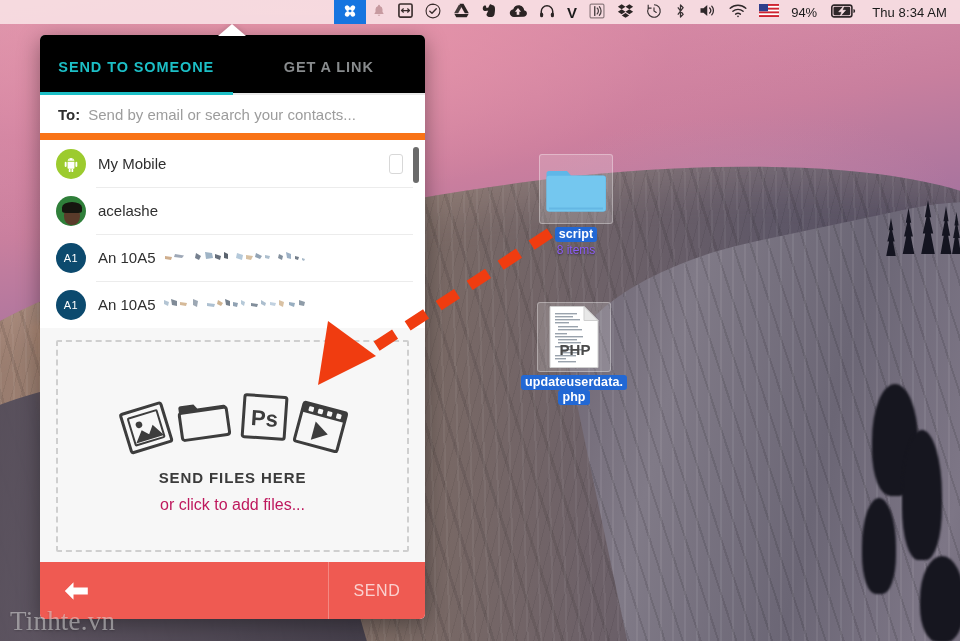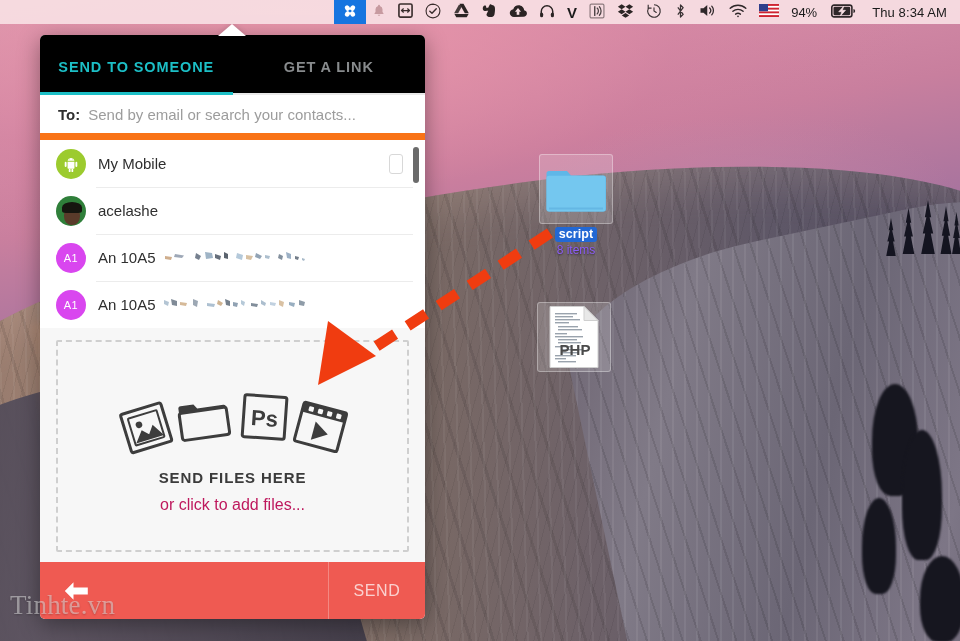--- a/index.html
+++ b/index.html
@@ -160,21 +160,21 @@
     content: ""; position: absolute; left: 56px; right: 12px; top: 0; height: 1px;
     background: #ececec;
   }
   .avatar {
     width: 30px; height: 30px; border-radius: 50%;
     flex: 0 0 30px; margin-right: 12px;
     display: flex; align-items: center; justify-content: center;
     overflow: hidden; position: relative;
   }
   .avatar.android { background: #9ccb2e; }
-  .avatar.initials { background: #d946ef; color: #ffffff; font-size: 11px; letter-spacing: 0.5px; }
+  .avatar.initials { background: #0c4a6e; color: #ffffff; font-size: 11px; letter-spacing: 0.5px; }
   .avatar.photo { background: #2f7f3a; }
   .ph-face {
     position: absolute; width: 16px; height: 19px; background: #5a3b2a;
     border-radius: 50% 50% 45% 45%; left: 8px; top: 10px;
   }
   .ph-hair {
     position: absolute; width: 20px; height: 11px; background: #16160f;
     border-radius: 50% 50% 20% 20%; left: 6px; top: 6px;
   }
   .contact-name { font-size: 15px; color: #2f2f2f; white-space: nowrap; display:flex; align-items:center; }
@@ -247,21 +247,21 @@
     display: inline-block; font-weight: bold; letter-spacing: 0.1px;
   }
   .desk-sub { font-size: 12px; color: #8b5cf6; margin-top: 1px;
     text-shadow: 0 1px 2px rgba(0,0,0,0.55); }
 
   
   #arrow { position: absolute; left: 300px; top: 225px; z-index: 35; pointer-events: none; }
 
   
   #watermark {
-    position: absolute; left: 10px; bottom: 20px; z-index: 36;
+    position: absolute; left: 10px; bottom: 4px; z-index: 36;
     font-size: 27px; color: rgba(226,226,226,0.52);
     letter-spacing: 0.2px;
     font-family: "Liberation Serif", serif;
     text-shadow: 0 1px 2px rgba(0,0,0,0.2);
   }
 </style>
 </head>
 <body>
 
 <div id="screen">
@@ -502,20 +502,24 @@
             <rect x="10" y="37" width="23" height="1.4"></rect>
           <rect x="7" y="41" width="16" height="1.4"></rect>
             <rect x="13" y="44" width="22" height="1.4"></rect>
           <rect x="13" y="47" width="17" height="1.4"></rect>
             <rect x="7" y="50" width="21" height="1.4"></rect>
           <rect x="7" y="53" width="11" height="1.4"></rect>
             <rect x="10" y="56" width="18" height="1.4"></rect>
         </g>
         <text x="27" y="50" font-family="Liberation Sans, sans-serif" font-size="15" font-weight="bold" fill="#4a4a4a" text-anchor="middle">PHP</text>
       </svg>
+    </div>
+    <div class="desk-label" style="width:110px; margin-left:-12px;">
+      <span>updateuserdata.</span>
+      <span>php</span>
     </div>
   </div>
 
   <div id="notch"></div>
   <div id="popover">
 
     <div class="tabs">
       <div class="tab active">
         <span>SEND TO SOMEONE</span>
       </div>

